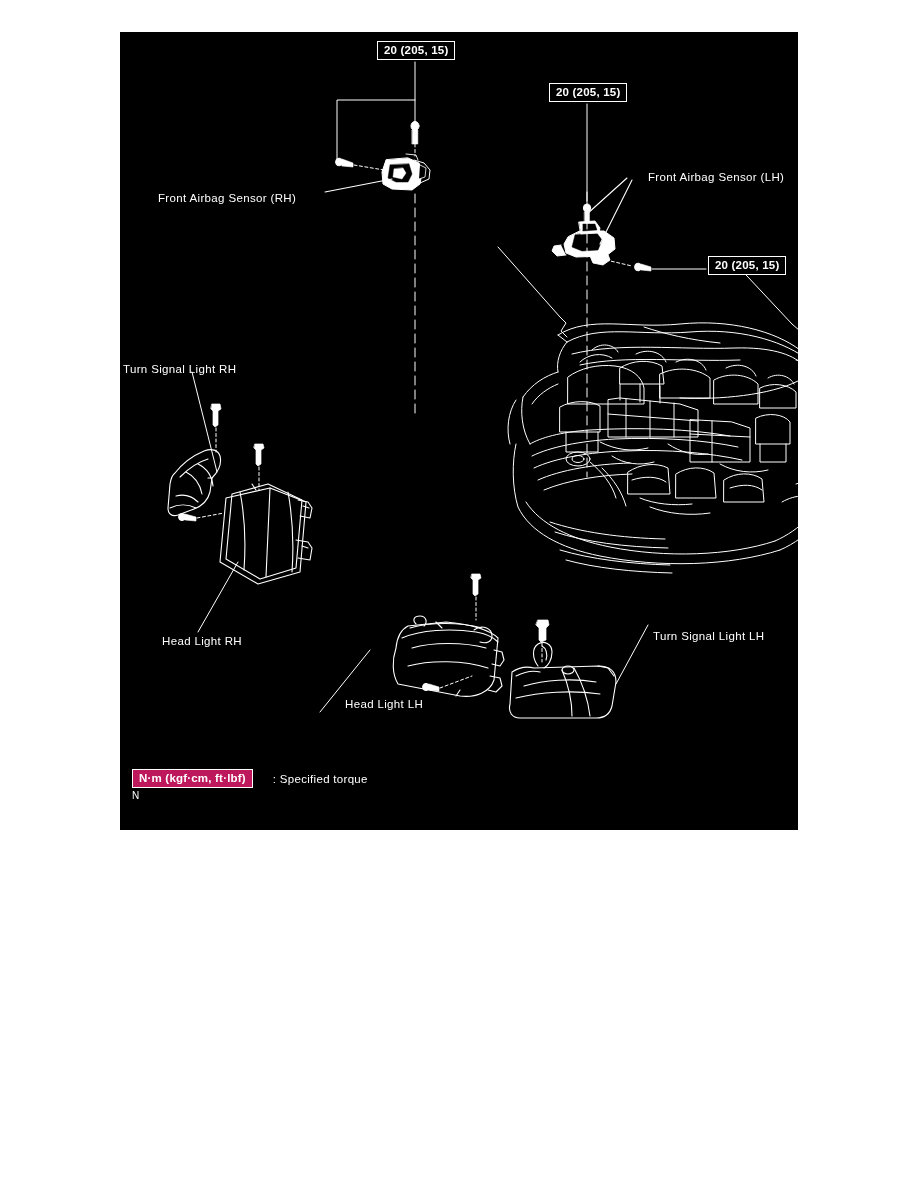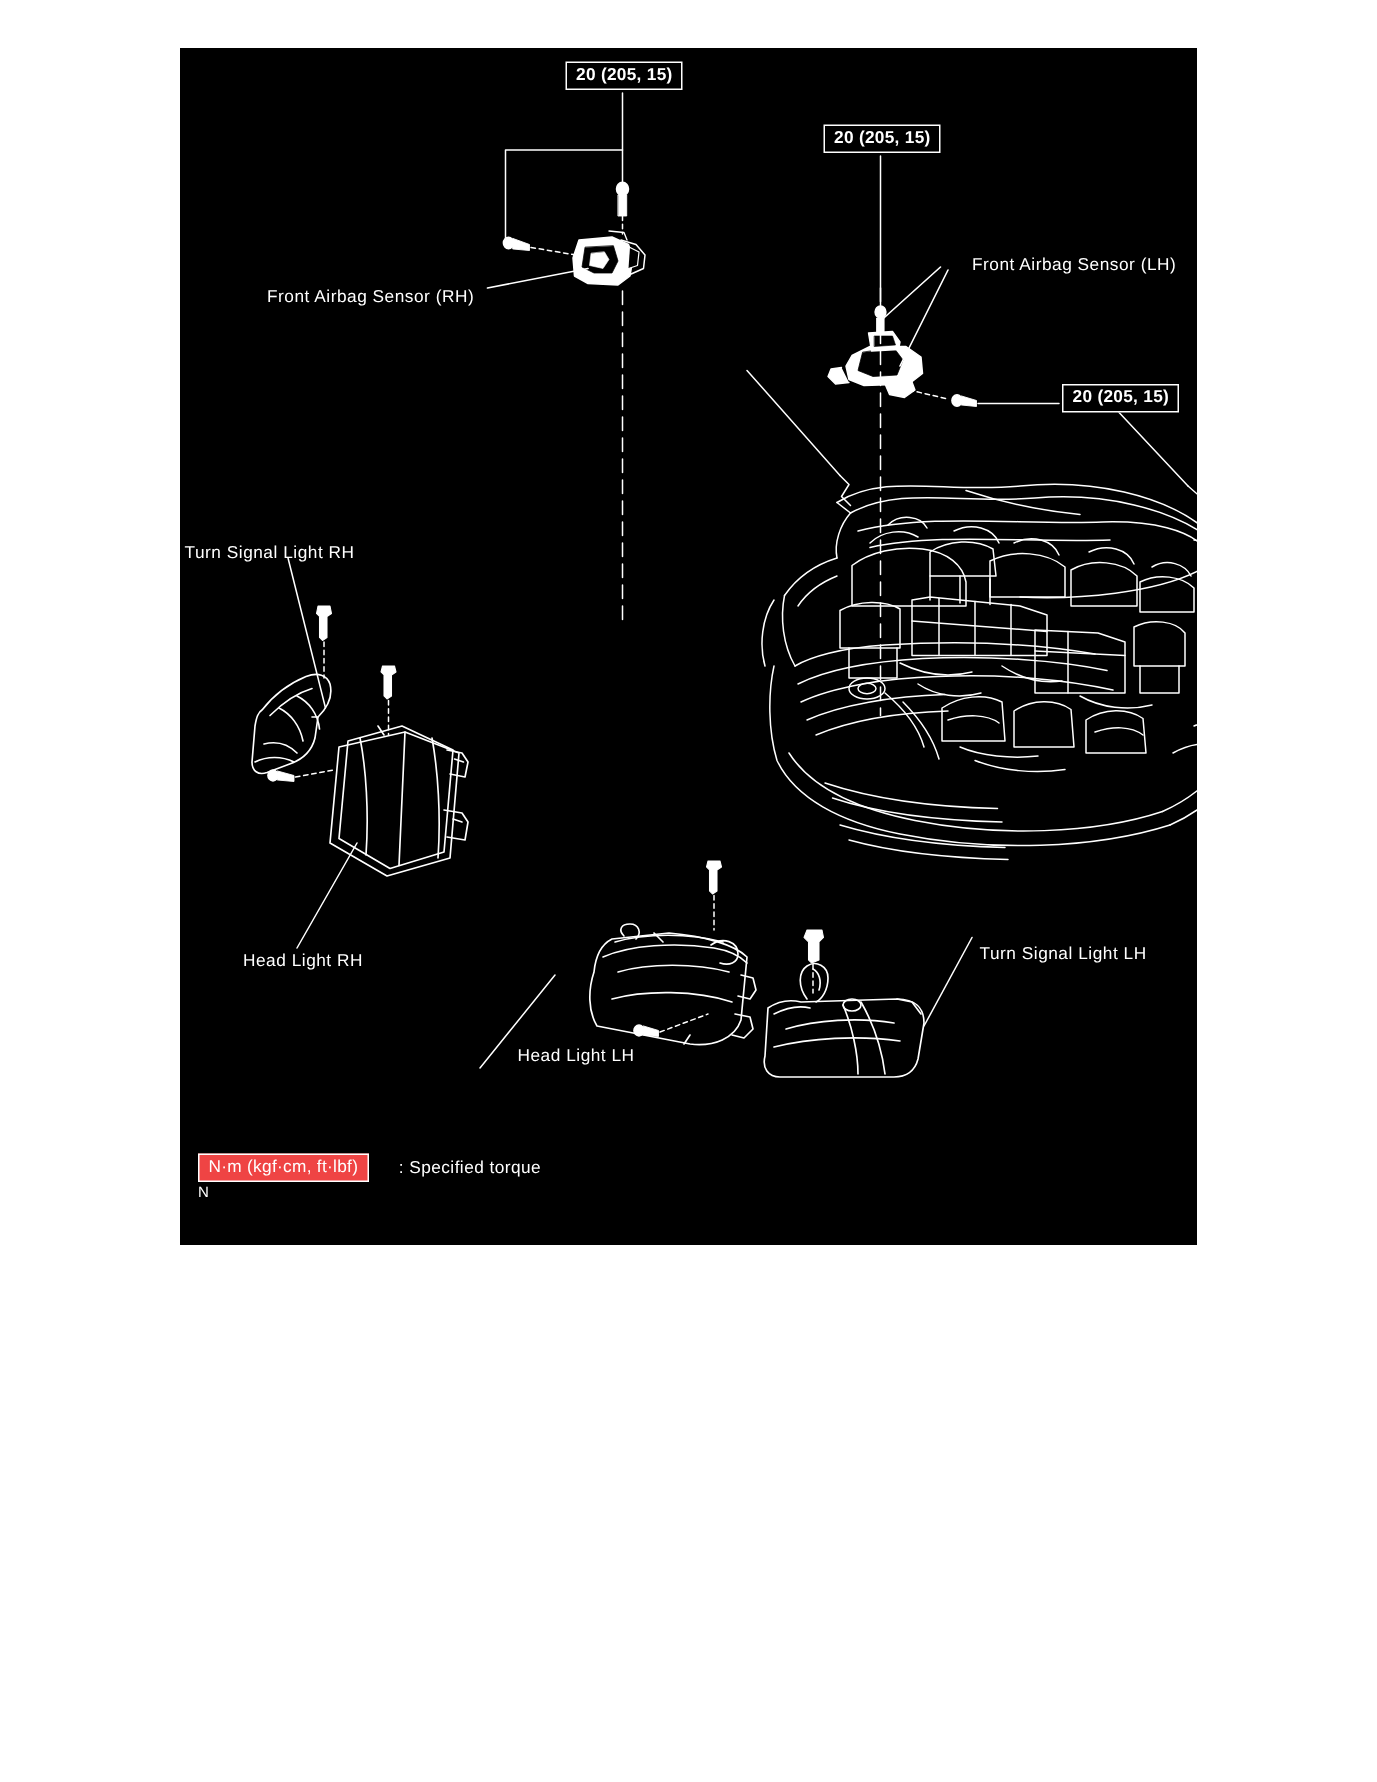--- a/index.html
+++ b/index.html
@@ -60,26 +60,27 @@
   #legend {
     position: absolute;
     left: 12px;
     top: 737px;
     display: flex;
     align-items: center;
     white-space: nowrap;
   }
   #legend-box {
     border: 1.3px solid #ffffff;
-    background: #ef4444;
+    background: #be185d;
     color: #ffffff;
     font-size: 11.5px;
     padding: 1px 6px 2px 6px;
     line-height: 14px;
     letter-spacing: 0.2px;
+    font-weight: bold;
   }
   #legend-text {
     color: #ffffff;
     font-size: 11.5px;
     margin-left: 20px;
     letter-spacing: 0.3px;
   }
   #corner-mark {
     position: absolute;
     left: 12px;
@@ -368,21 +369,21 @@
 
       </g>
     </svg>
 
     <div class="torque-box" style="left:257px; top:9px;">20 (205, 15)</div>
 
     <div class="torque-box" style="left:429px; top:51px;">20 (205, 15)</div>
 
     <div class="torque-box" style="left:588px; top:224px;">20 (205, 15)</div>
 
-    <div class="lbl" style="left:38px; top:160px;margin-left:20px;">Front Airbag Sensor (RH)</div>
+    <div class="lbl" style="left:38px; top:160px;">Front Airbag Sensor (RH)</div>
 
     <div class="lbl" style="left:516px; top:139px;margin-left:12px;">Front Airbag Sensor (LH)</div>
 
     <div class="lbl" style="left:3px; top:331px;">Turn Signal Light RH</div>
 
     <div class="lbl" style="left:42px; top:603px;">Head Light RH</div>
 
     <div class="lbl" style="left:189px; top:666px;padding-left:36px;">Head Light LH</div>
 
     <div class="lbl" style="left:533px; top:581px;margin-top:17px;">Turn Signal Light LH</div>

